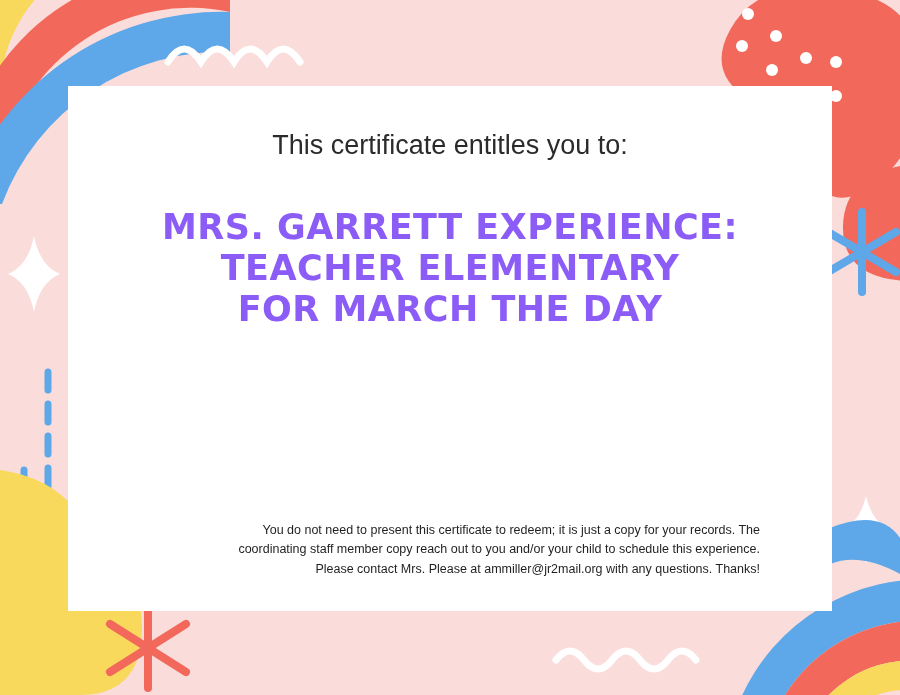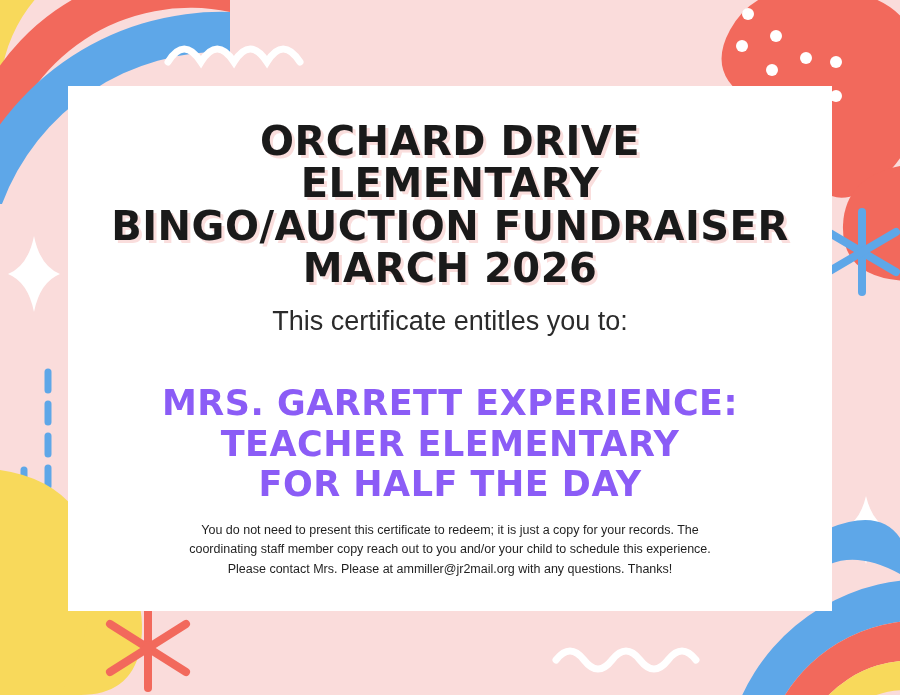--- a/index.html
+++ b/index.html
@@ -58,21 +58,21 @@
     font-family: "DejaVu Sans", sans-serif;
     font-weight: bold;
     font-size: 35px;
     line-height: 1.17;
     letter-spacing: 0.5px;
   }
   #fineprint {
     margin-top: auto;
     margin-bottom: 14px;
     width: 620px;
-    text-align: center;
+    text-align: right;
     font-size: 12.5px;
     color: #1f1f1f;
     line-height: 1.55;
   }
   .fp-line { display: block; }
 </style>
 </head>
 <body>
 
 <div id="certificate-page">
@@ -148,32 +148,27 @@
       <path d="M830 528 q50 -20 70 10 l0 36 q-40 -22 -70 -10 Z" fill="#5EA7E8"></path>
     </g>
 
     <g fill="none" stroke="#FFFFFF" stroke-width="7" stroke-linecap="round">
       <path d="M556 660 q14 -18 28 0 q14 18 28 0 q14 -18 28 0 q14 18 28 0 q14 -18 28 0"></path>
     </g>
   </svg>
 
   <div id="card">
 
-    <div id="title-block">
-      <div class="heading" id="title-line-1">ORCHARD DRIVE ELEMENTARY</div>
-      <div class="heading" id="title-line-2">BINGO/AUCTION FUNDRAISER</div>
-      <div class="heading" id="title-line-3">MARCH 2026</div>
-    </div>
 
     <div id="subtitle">This certificate entitles you to:</div>
 
     <div id="award-block">
       <div>MRS. GARRETT EXPERIENCE:</div>
       <div>TEACHER ELEMENTARY</div>
-      <div>FOR HALF THE DAY</div>
+      <div>FOR MARCH THE DAY</div>
     </div>
 
     <div id="fineprint">
       <span class="fp-line">You do not need to present this certificate to redeem; it is just a copy for your records. The</span>
       <span class="fp-line">coordinating staff member copy reach out to  you and/or your child to schedule this experience.</span>
       <span class="fp-line">Please contact Mrs. Please at ammiller@jr2mail.org with any questions. Thanks!</span>
     </div>
 
   </div>
 </div>

